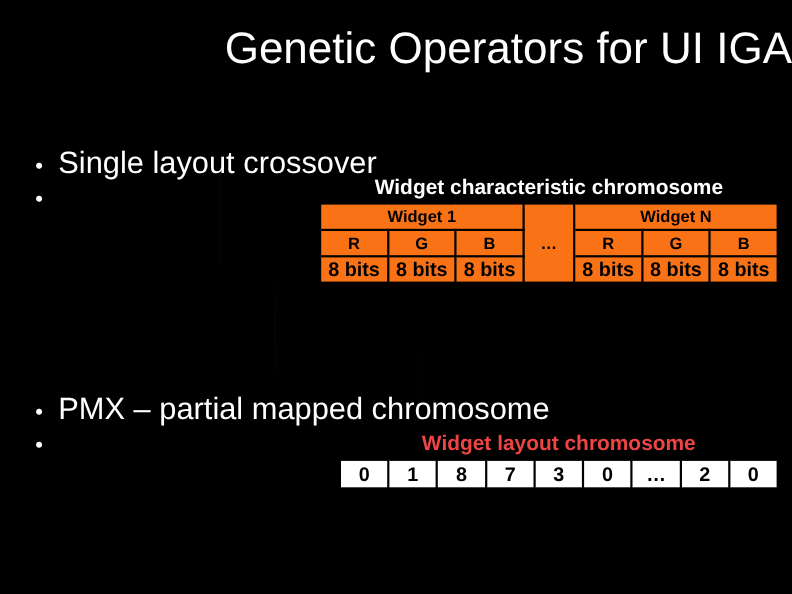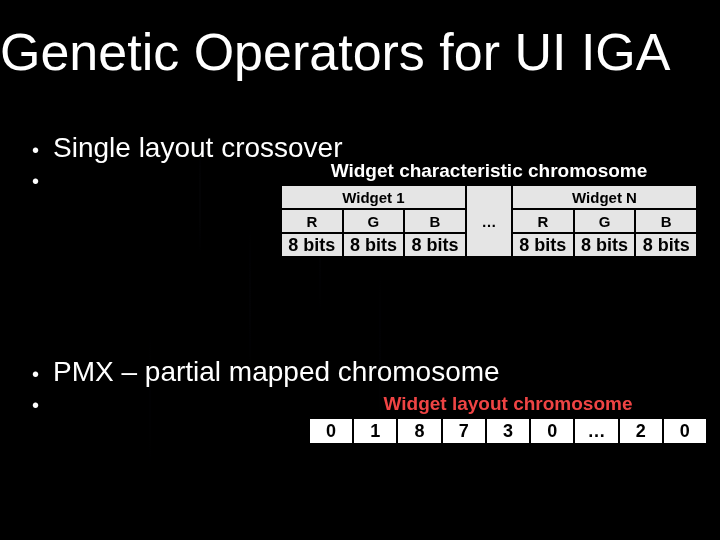--- a/index.html
+++ b/index.html
@@ -29,22 +29,22 @@
   .slide {
     position: relative;
     width: 100%;
     height: 100%;
   }
   .title {
     position: absolute;
     top: 22px;
     left: 0;
     width: 100%;
-    text-align: left;
-    font-size: 52px;
+    text-align: right;
+    font-size: 40px;
     font-weight: 400;
   }
   .bullets1 {
     position: absolute;
     top: 128px;
     left: 32px;
     font-size: 28px;
     line-height: 1.4;
   }
   .bullets2 {
@@ -61,38 +61,38 @@
   }
   .dot {
     font-size: 20px;
     line-height: 28px;
   }
 
   
   .diagram1 {
     position: absolute;
     top: 160px;
-    left: 280px;
+    left: 290px;
     width: 418px;
   }
   .d1-title {
     color: #fff;
     font-size: 19px;
     font-weight: bold;
     text-align: center;
     margin-bottom: 2px;
   }
   .d1-table {
     border-collapse: collapse;
     table-layout: fixed;
     width: 100%;
   }
   .d1-table td {
     border: 2px solid #000;
-    background: #e5e5e5;
+    background: #f97316;
     color: #000;
     text-align: center;
     font-weight: bold;
     font-size: 15px;
     height: 22px;
     padding: 0;
   }
   .d1-table .sub td {
     font-size: 18px;
   }

